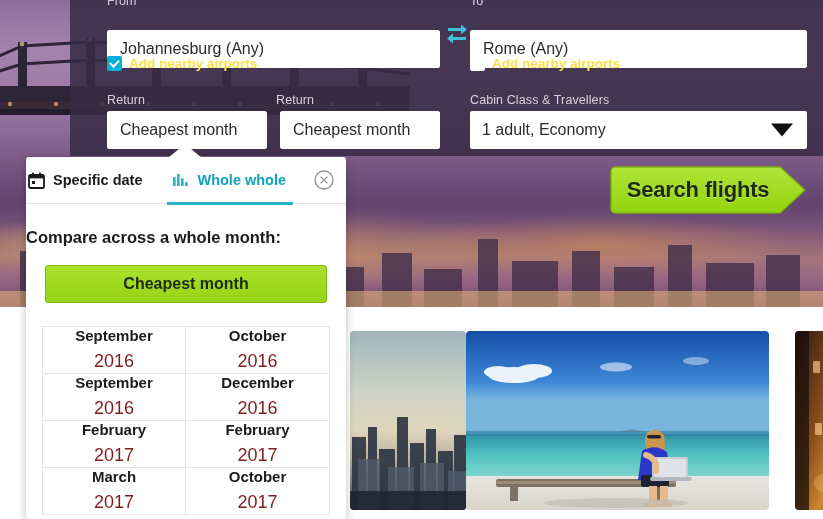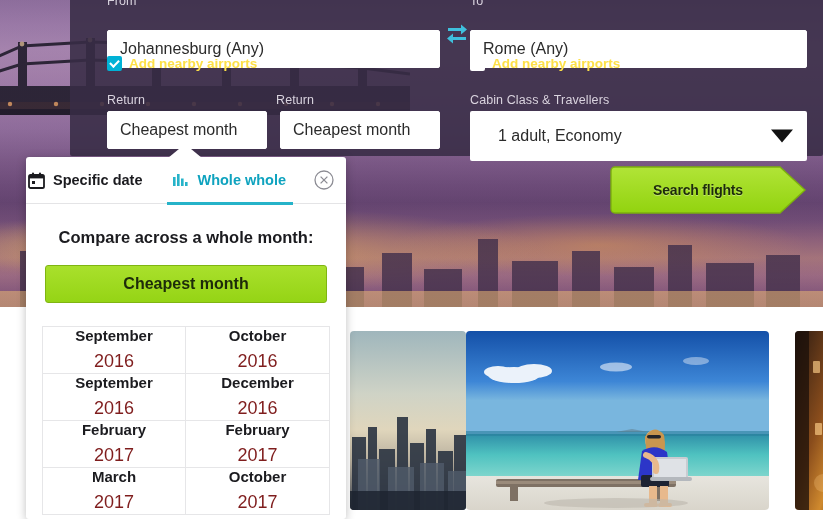--- a/index.html
+++ b/index.html
@@ -122,24 +122,24 @@
 
   #depart-label { left: 107px; top: 93px; }
   #depart-input { left: 107px; top: 111px; width: 160px; height: 38px; }
 
   #return-label { left: 276px; top: 93px; }
   #return-input { left: 280px; top: 111px; width: 160px; height: 38px; }
 
   #cabin-label { left: 470px; top: 93px; }
   #cabin-select {
     position: absolute; left: 470px; top: 111px;
-    width: 337px; height: 50px;
+    width: 337px; height: 38px;
     background: #fff; border-radius: 2px;
     display: flex; align-items: center;
-    padding: 0 28px;
+    padding: 0 12px;
     font-size: 16px; color: #2b2b2b;
   }
   #cabin-caret {
     position: absolute; right: 14px; top: 50%;
     transform: translateY(-50%);
     width: 0; height: 0;
     border-left: 11px solid transparent;
     border-right: 11px solid transparent;
     border-top: 13px solid #111;
   }
@@ -150,21 +150,21 @@
     left: 610px; top: 166px;
     width: 196px; height: 48px;
     cursor: pointer;
   }
   #search-flights svg { display: block; }
   #search-flights-label {
     position: absolute;
     left: 0; top: 0;
     width: 176px; height: 48px;
     display: flex; align-items: center; justify-content: center;
-    font-size: 14px;
+    font-size: 22px;
     font-weight: bold;
     color: #1d2b0a;
     letter-spacing: -.2px;
     text-shadow: 0 1px 0 rgba(255,255,255,.35);
     pointer-events: none;
   }
 
   
   #month-panel {
     position: absolute;
@@ -214,21 +214,21 @@
   }
   #close-icon {
     position: absolute;
     right: 12px; top: 13px;
     width: 20px; height: 20px;
     cursor: pointer;
   }
 
   #compare-title {
     margin: 24px 0 0 0;
-    text-align: center;
+    text-align: left;
     font-size: 16.5px;
     font-weight: bold;
     color: #1b1b1f;
   }
   #cheapest-month-button {
     margin: 18px auto 0 auto;
     width: 282px; height: 38px;
     background: linear-gradient(180deg,#a9e02c,#95d415);
     border: 1px solid #7fb512;
     border-radius: 3px;
@@ -244,22 +244,23 @@
     border-bottom: none;
     display: grid;
     grid-template-columns: 1fr 1fr;
   }
   .month-cell {
     height: 47px;
     border-bottom: 1px solid #e6e6e8;
     display: flex;
     flex-direction: column;
     align-items: center;
-    justify-content: space-between;
+    justify-content: flex-end;
     cursor: pointer;
+    gap: 7px;
   }
   .month-cell:nth-child(odd) { border-right: 1px solid #e6e6e8; }
   .month-name { font-size: 15px; font-weight: bold; color: #1b1b1f; line-height: 1.15; }
   .month-year { font-size: 18px; color: #7f1d1d; line-height: 1.2; }
 
   
   #cards {
     position: absolute;
     left: 0; top: 307px;
     width: 823px; height: 212px;

